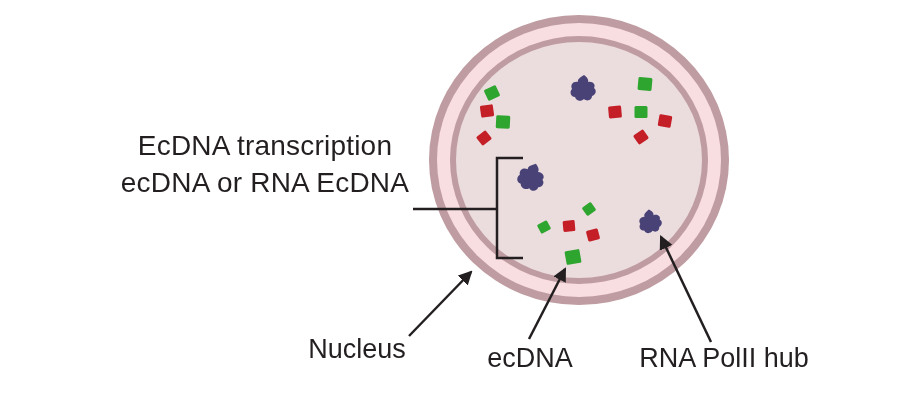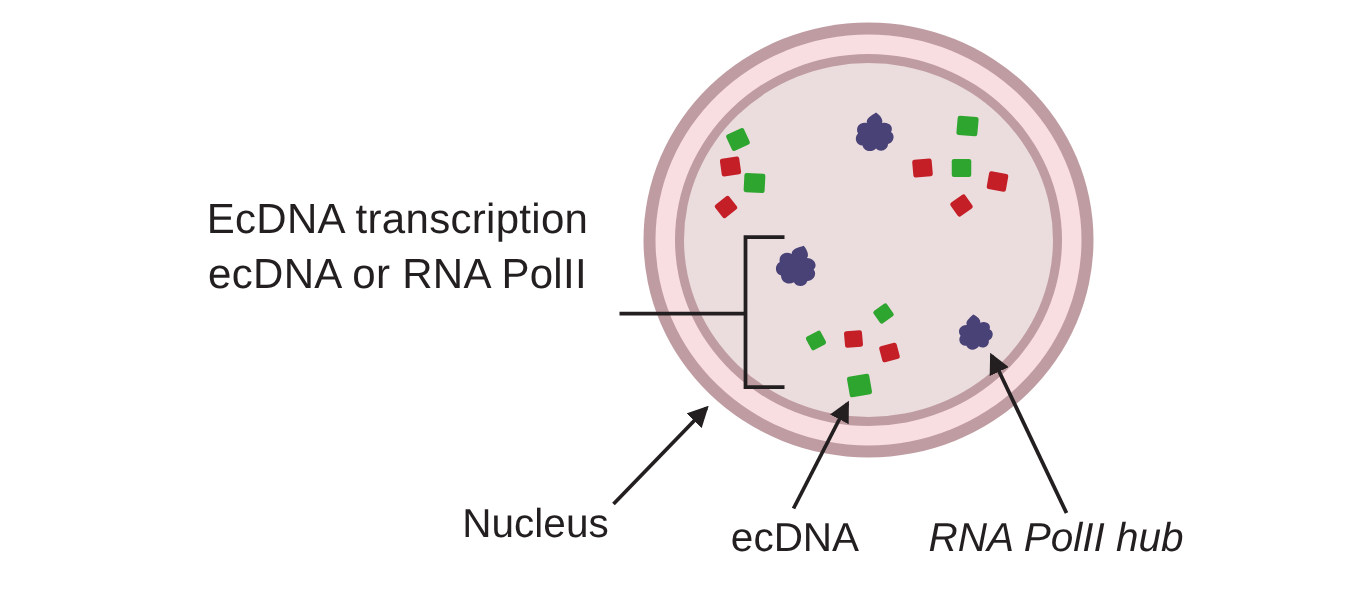--- a/index.html
+++ b/index.html
@@ -35,21 +35,21 @@
   }
   .part-label {
     position: absolute;
     transform: translateX(-50%);
     white-space: nowrap;
     font-size: 27px;
     color: #231f20;
   }
   .label-nucleus { left: 357px; top: 334px; }
   .label-ecdna   { left: 530px; top: 343px; }
-  .label-hub     { left: 704px; top: 343px; font-style: italic; }
+  .label-hub     { left: 724px; top: 343px; }
 </style>
 </head>
 <body>
 
 <div class="stage">
 
   <svg class="diagram" width="900" height="400" viewBox="0 0 900 400">
     <defs>
       <marker id="arrowhead" viewBox="0 0 10 10" refX="8.5" refY="5" markerWidth="5.6" markerHeight="5.6" orient="auto-start-reverse">
         <path d="M0,0 L10,5 L0,10 z" fill="#231f20"></path>
@@ -90,20 +90,20 @@
 
     <g id="arrows">
         <line x1="409" y1="336" x2="471" y2="272" stroke="#231f20" stroke-width="2.5" marker-end="url(#arrowhead)"></line>
         <line x1="529" y1="339" x2="565" y2="269" stroke="#231f20" stroke-width="2.5" marker-end="url(#arrowhead)"></line>
         <line x1="711" y1="342" x2="661" y2="237" stroke="#231f20" stroke-width="2.5" marker-end="url(#arrowhead)"></line>
       </g>
   </svg>
 
   <div class="annotation-block">
     <div>EcDNA transcription</div>
-    <div>ecDNA or RNA PolII</div>
+    <div>ecDNA or RNA EcDNA</div>
   </div>
 
   <div class="part-label label-ecdna">ecDNA</div>
   <div class="part-label label-nucleus">Nucleus</div>
   <div class="part-label label-hub">RNA PolII hub</div>
 
 </div>
 
 </body></html>

